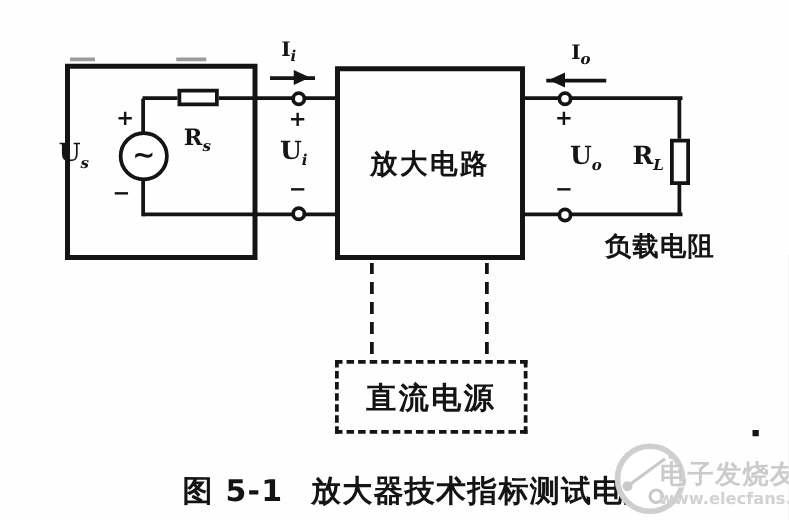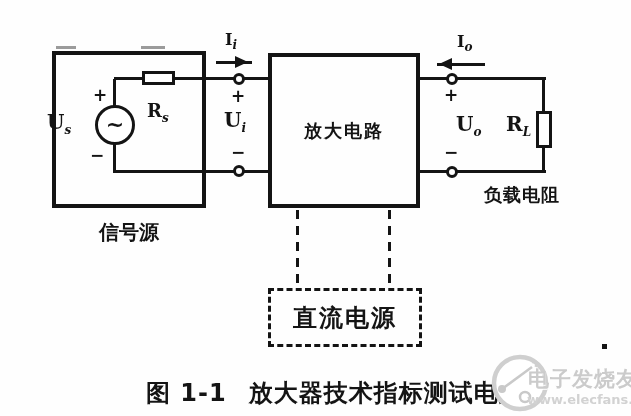--- a/index.html
+++ b/index.html
@@ -16,21 +16,21 @@
   .comp{position:absolute;border:3px solid #141414;background:#fff;box-sizing:border-box;}
   .srccircle{position:absolute;left:95px;top:105px;width:40px;height:40px;border:3px solid #141414;
     border-radius:50%;background:#fff;box-sizing:border-box;display:flex;align-items:center;justify-content:center;
     font-weight:bold;font-size:22px;line-height:1;}
   .lbl{position:absolute;font-family:"DejaVu Serif",serif;font-weight:bold;font-size:20px;line-height:1;}
   .lbl sub{font-size:12px;font-style:italic;line-height:1;}
   .lbl.small{font-size:16px;}
   .sign{position:absolute;font-weight:bold;font-size:17px;line-height:1;font-family:"DejaVu Sans",sans-serif;}
   .cjk{position:absolute;font-weight:bold;color:#141414;}
   .boxlabel{position:absolute;inset:0;display:flex;align-items:center;justify-content:center;
-    font-weight:bold;font-size:18px;letter-spacing:2px;}
+    font-weight:bold;font-size:22px;letter-spacing:2px;}
   .arrowline{position:absolute;height:3px;background:#141414;}
   .arrowhead{position:absolute;width:0;height:0;}
   .head-right{border-top:6px solid transparent;border-bottom:6px solid transparent;border-left:13px solid #141414;}
   .head-left{border-top:6px solid transparent;border-bottom:6px solid transparent;border-right:13px solid #141414;}
   .artifact{position:absolute;background:#9b9b9b;}
   .speck{position:absolute;background:#141414;}
   #figcaption{position:absolute;left:146px;top:377px;font-weight:bold;font-size:24px;
     letter-spacing:1px;white-space:nowrap;z-index:1;}
   #figcaption .gap{display:inline-block;width:22px;}
   #watermark{position:absolute;z-index:2;}
@@ -110,26 +110,25 @@
   </div>
 
   <div class="sign" style="left:93px;top:87px;">+</div>
   <div class="sign" style="left:90px;top:147px;">−</div>
   <div class="sign" style="left:231px;top:88px;">+</div>
   <div class="sign" style="left:231px;top:144px;">−</div>
   <div class="sign" style="left:444px;top:87px;">+</div>
   <div class="sign" style="left:444px;top:144px;">−</div>
 
   <div class="cjk" style="left:52px;top:219px;width:154px;text-align:center;font-size:20px;line-height:26px;">
-    <div>信号源</div>
   </div>
-  <div class="cjk" style="left:484px;top:183px;font-size:18px;letter-spacing:1px;">负载电阻</div>
+  <div class="cjk" style="left:484px;top:183px;font-size:21px;letter-spacing:1px;">负载电阻</div>
 
   <div id="figcaption">
-    <span>图 1-1</span><span class="gap"></span><span>放大器技术指标测试电路</span>
+    <span>图 5-1</span><span class="gap"></span><span>放大器技术指标测试电路</span>
   </div>
 
   <svg id="watermark" style="left:488px;top:352px;" width="64" height="64" viewBox="0 0 64 64">
     <circle cx="32" cy="31" r="26" fill="#ffffff" stroke="#cfcfcf" stroke-width="4.5"></circle>
     <path d="M44 10 q6 -2 4 5" fill="none" stroke="#cfcfcf" stroke-width="3"></path>
     <line x1="14" y1="37" x2="44" y2="15" stroke="#c9c9c9" stroke-width="2.5"></line>
     <circle cx="14" cy="37" r="4" fill="#c9c9c9"></circle>
     <circle cx="37" cy="45" r="5" fill="#ffffff" stroke="#c9c9c9" stroke-width="2.5"></circle>
   </svg>
   <div class="wm-brand">电子发烧友</div>

